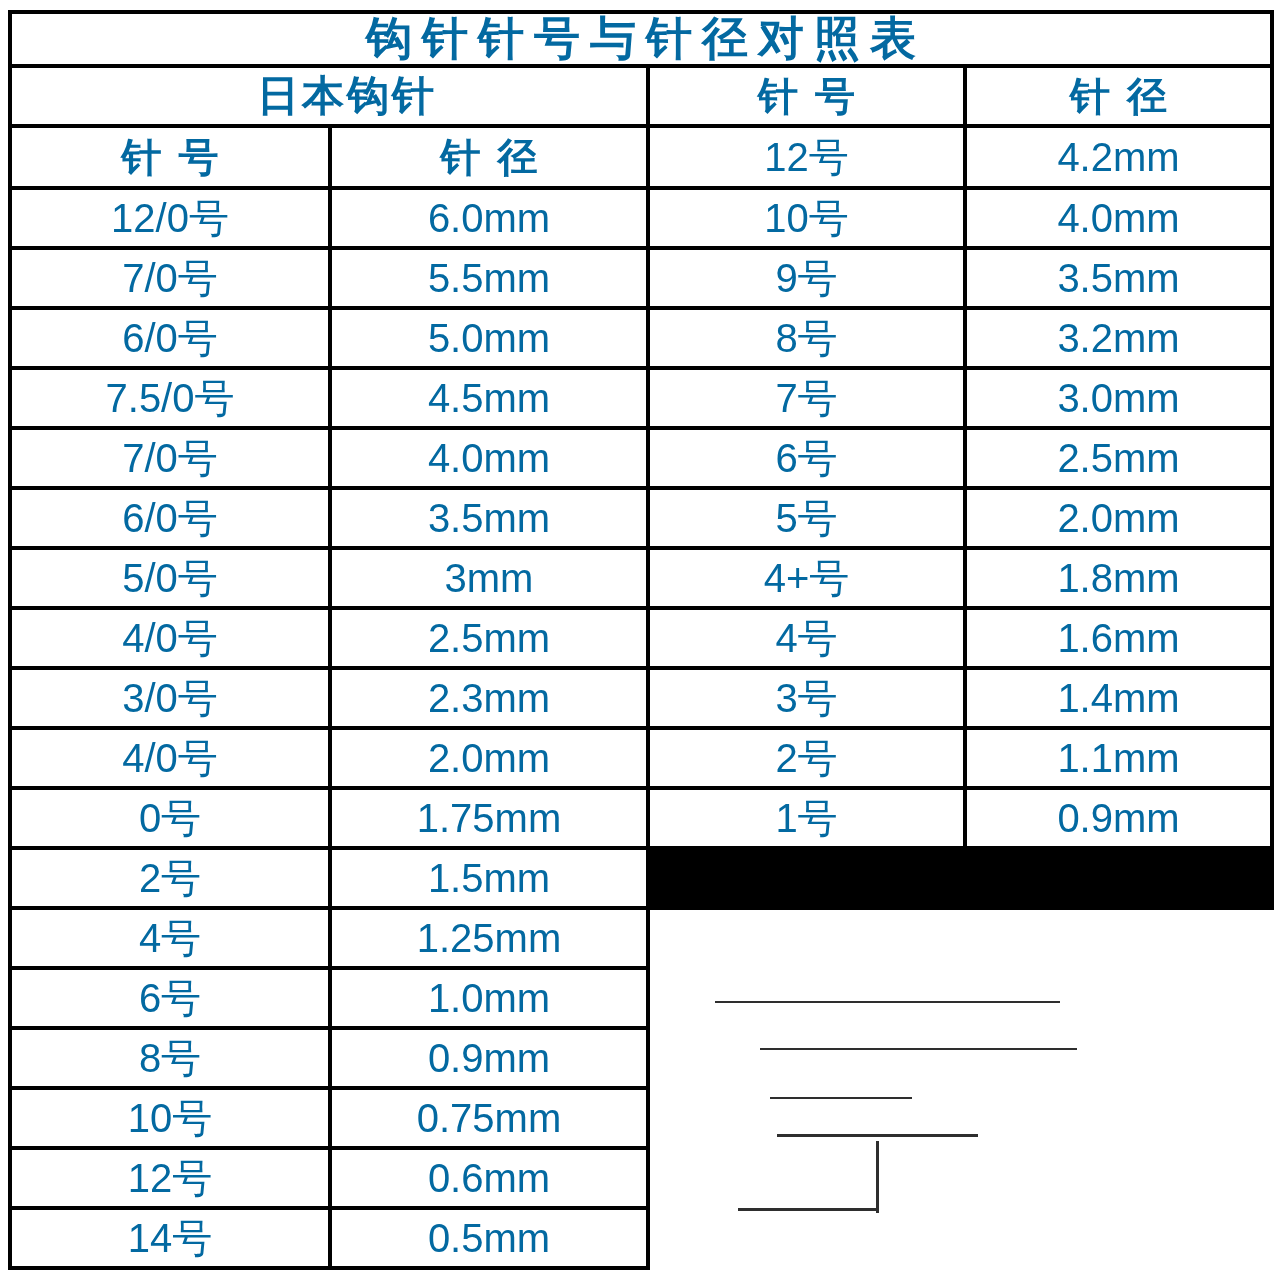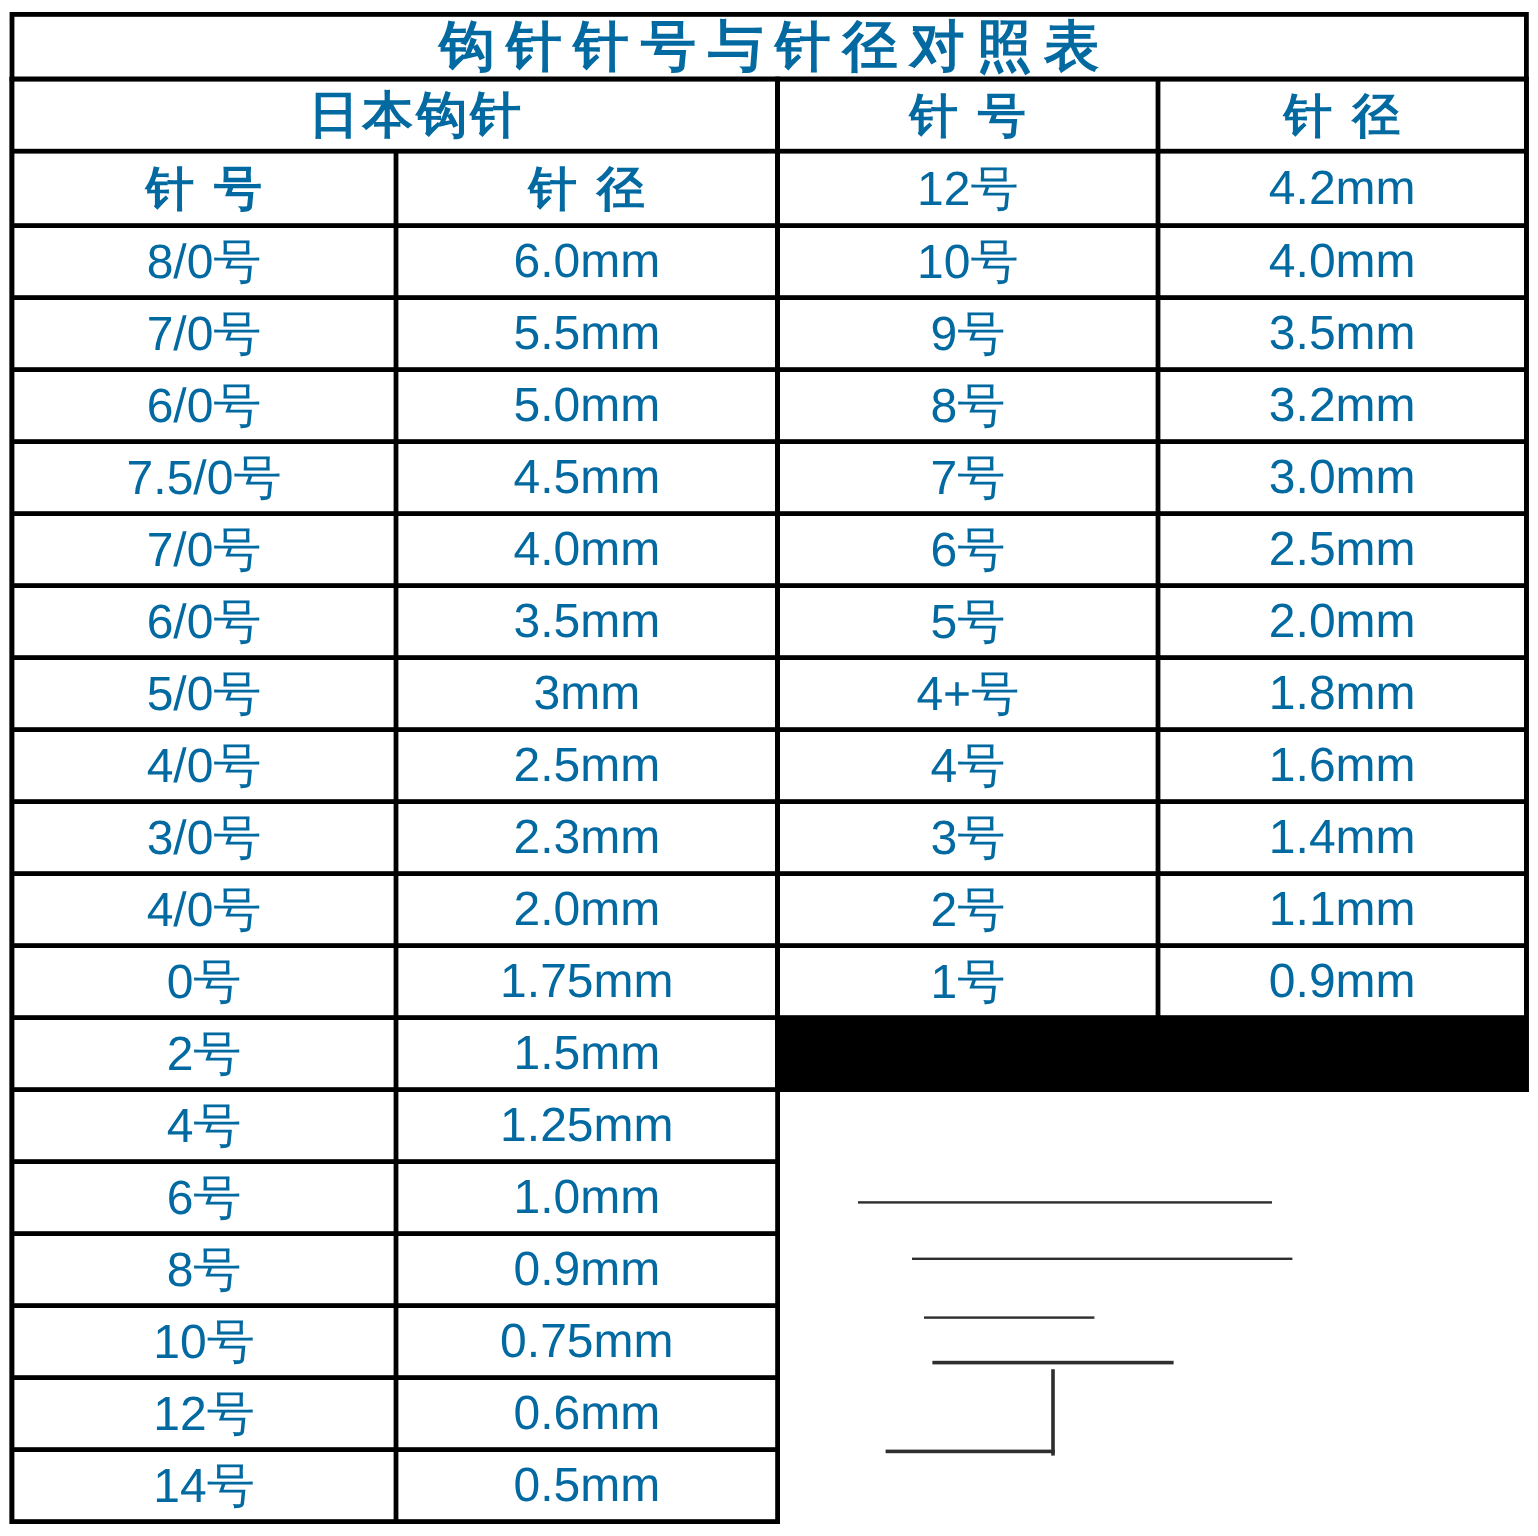--- a/index.html
+++ b/index.html
@@ -55,21 +55,21 @@
 
 <div class="canvas">
 
   <div class="title-box">钩针针号与针径对照表</div>
 
   <div class="panel left">
     <div class="section-header">日本钩针</div>
     <div class="col-header">针号</div>
     <div class="col-header">针径</div>
 
-  <div class="row"><div class="cell">8/0号</div><div class="cell">6.0mm</div></div>
+  <div class="row"><div class="cell">12/0号</div><div class="cell">6.0mm</div></div>
       <div class="row"><div class="cell">7/0号</div><div class="cell">5.5mm</div></div>
       <div class="row"><div class="cell">6/0号</div><div class="cell">5.0mm</div></div>
       <div class="row"><div class="cell">7.5/0号</div><div class="cell">4.5mm</div></div>
       <div class="row"><div class="cell">7/0号</div><div class="cell">4.0mm</div></div>
       <div class="row"><div class="cell">6/0号</div><div class="cell">3.5mm</div></div>
       <div class="row"><div class="cell">5/0号</div><div class="cell">3mm</div></div>
       <div class="row"><div class="cell">4/0号</div><div class="cell">2.5mm</div></div>
       <div class="row"><div class="cell">3/0号</div><div class="cell">2.3mm</div></div>
       <div class="row"><div class="cell">4/0号</div><div class="cell">2.0mm</div></div>
       <div class="row"><div class="cell">0号</div><div class="cell">1.75mm</div></div>

